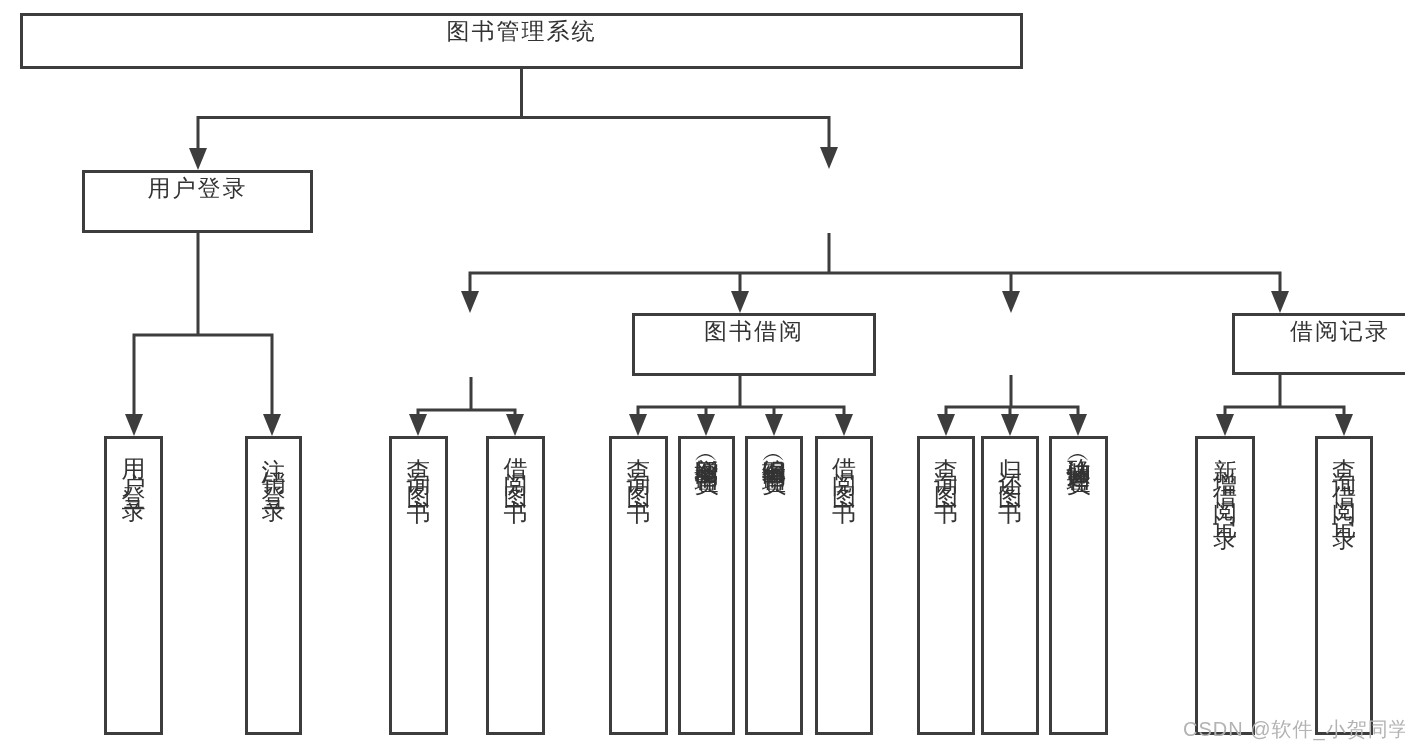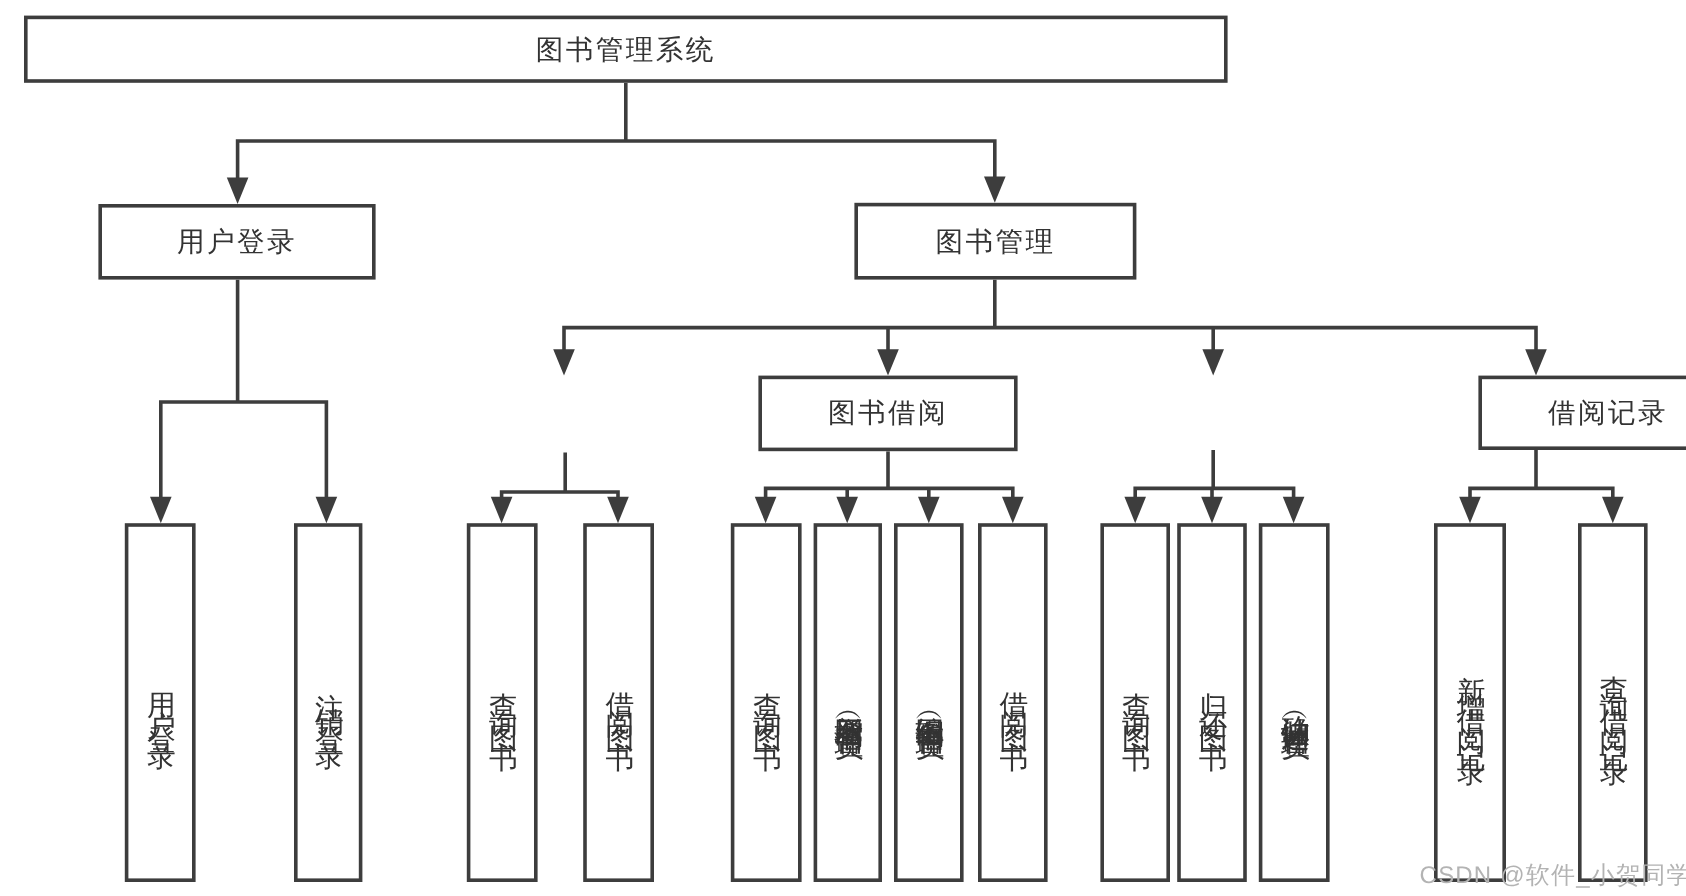--- a/index.html
+++ b/index.html
@@ -17,21 +17,21 @@
     width: 1405px; height: 747px;
     color: var(--line, #3d3d3d);
     pointer-events: none;
   }
   .node, .vnode {
     position: absolute;
     box-sizing: border-box;
     border: 3px solid var(--line, #3d3d3d);
     background: #ffffff;
     display: flex;
-    align-items: center;
+    align-items: flex-start;
     justify-content: center;
     z-index: 2;
   }
   .hlabel {
     font-size: 23px;
     color: var(--text, #333333);
     letter-spacing: 2px;
     white-space: nowrap;
   }
   .vlabel {
@@ -96,25 +96,22 @@
     <polygon points="1335,414 1353,414 1344,436"></polygon>
   </svg>
 
   <div class="node" style="left:20px;top:13px;width:1003px;height:56px">
     <span class="hlabel">图书管理系统</span>
   </div>
 
   <div class="node" style="left:82px;top:170px;width:231px;height:63px">
     <span class="hlabel">用户登录</span>
   </div>
-  <div class="node" style="left:712px;top:169px;width:235px;height:64px">
-    <span class="hlabel">图书管理</span>
-  </div>
 
-  <div class="node" style="left:632px;top:313px;width:216px;height:63px">
+  <div class="node" style="left:632px;top:313px;width:244px;height:63px">
     <span class="hlabel">图书借阅</span>
   </div>
   <div class="node" style="left:1232px;top:313px;width:216px;height:62px">
     <span class="hlabel">借阅记录</span>
   </div>
 
   <div class="vnode" style="left:104px;top:436px;width:59px;height:299px">
     <span class="vlabel ls-wide">用户登录</span>
   </div>
   <div class="vnode" style="left:245px;top:436px;width:57px;height:299px">

